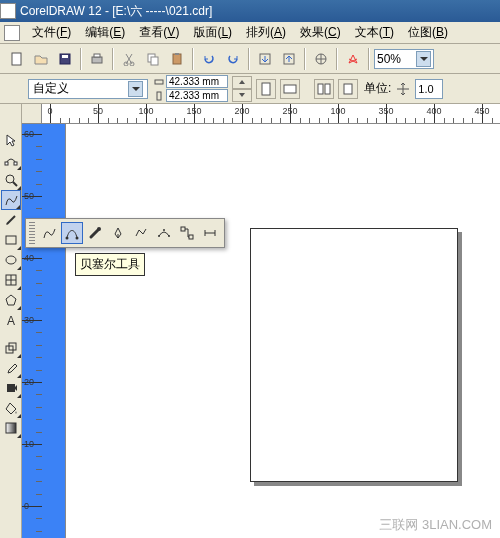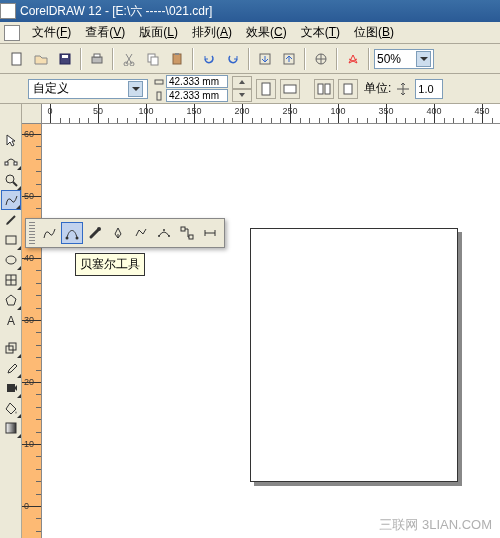--- a/index.html
+++ b/index.html
@@ -37,21 +37,21 @@
 .toolbox .tool.active { border: 1px solid #316ac5; background: #c1d2ee; }
 .toolbox .tool .fly { position: absolute; right: 0; bottom: 0; width: 0; height: 0; border-left: 4px solid transparent; border-bottom: 4px solid #333; }
 .toolbox .gap { height: 8px; }
 
 .ruler-area { flex: 1; position: relative; background: #fff; }
 .ruler-corner { position: absolute; left: 0; top: 0; width: 20px; height: 20px; background: #ece9d8; border-right: 1px solid #888; border-bottom: 1px solid #888; z-index: 3; }
 .hruler { position: absolute; left: 20px; top: 0; right: 0; height: 20px; background: #fff; border-bottom: 1px solid #888; z-index: 2; overflow: hidden; }
 .hruler .tick { position: absolute; top: 0; width: 1px; height: 20px; background: #333; }
 .hruler .minor { height: 6px; top: 14px; background: #666; }
 .hruler .label { position: absolute; top: 2px; font-size: 9px; color: #333; transform: translateX(-50%); }
-.vruler { position: absolute; left: 0; top: 20px; width: 20px; bottom: 0; background: #fdba74; border-right: 1px solid #888; z-index: 2; overflow: hidden; }
+.vruler { position: absolute; left: 0; top: 20px; width: 44px; bottom: 0; background: #3b82f6; border-right: 1px solid #888; z-index: 2; overflow: hidden; }
 .vruler .tick { position: absolute; left: 0; height: 1px; width: 20px; background: #333; }
 .vruler .minor { width: 6px; left: 14px; background: #666; }
 .vruler .label { position: absolute; left: 2px; font-size: 9px; color: #333; transform: translateY(-50%); }
 
 .canvas { position: absolute; left: 20px; top: 20px; right: 0; bottom: 0; background: #fff; overflow: hidden; }
 .page-shadow { position: absolute; left: 212px; top: 108px; width: 208px; height: 254px; background: #888; }
 .page { position: absolute; left: 208px; top: 104px; width: 208px; height: 254px; background: #fff; border: 1px solid #333; }
 
 .flyout { position: absolute; left: 25px; top: 218px; background: #ece9d8; border: 1px solid #888; box-shadow: 2px 2px 4px rgba(0,0,0,0.3); padding: 3px; display: flex; gap: 1px; z-index: 10; }
 .flyout .fbtn { width: 22px; height: 22px; border: 1px solid #ece9d8; display: flex; align-items: center; justify-content: center; cursor: pointer; }
@@ -69,20 +69,21 @@
 <body>
 
 <div class="titlebar">
   <span class="app-icon"></span>
   <span>CorelDRAW 12 - [E:\六  -----\021.cdr]</span>
 </div>
 
 <div class="menubar">
   <span class="menu-icon"></span>
   <span class="item"><span>文件</span>(<u>F</u>)</span>
+  <span class="item"><span>编辑</span>(<u>E</u>)</span>
   <span class="item"><span>查看</span>(<u>V</u>)</span>
   <span class="item"><span>版面</span>(<u>L</u>)</span>
   <span class="item"><span>排列</span>(<u>A</u>)</span>
   <span class="item"><span>效果</span>(<u>C</u>)</span>
   <span class="item"><span>文本</span>(<u>T</u>)</span>
   <span class="item"><span>位图</span>(<u>B</u>)</span>
 </div>
 
 <div class="toolbar">
   <div class="btn">

